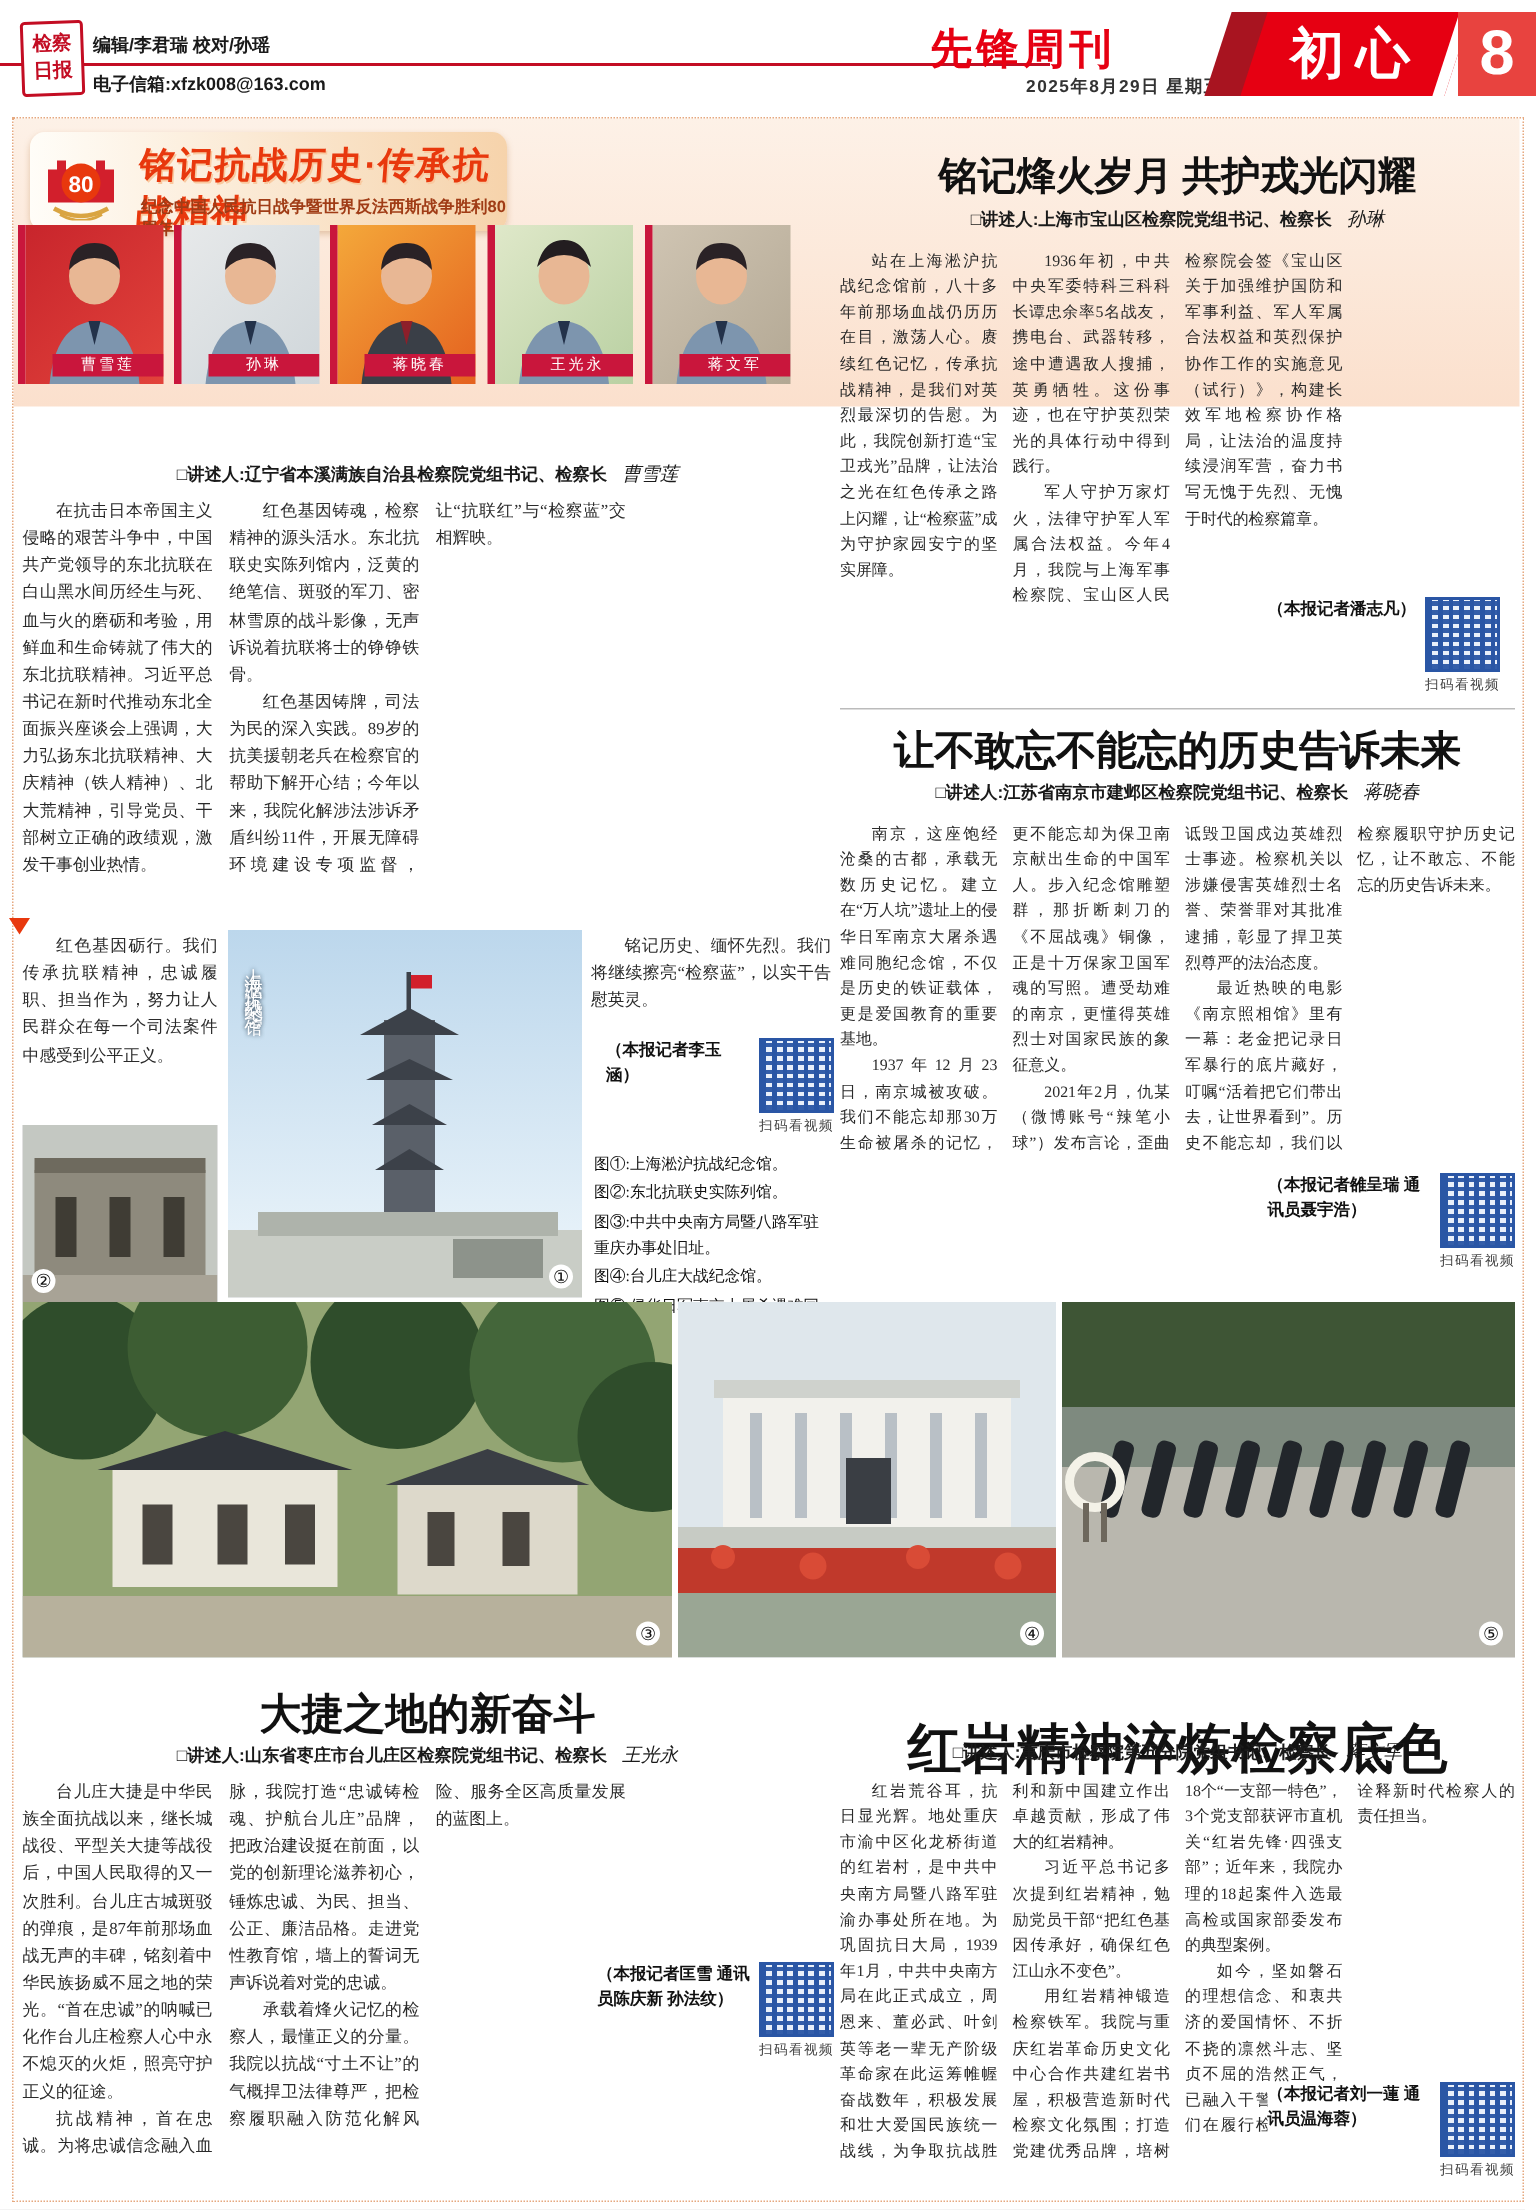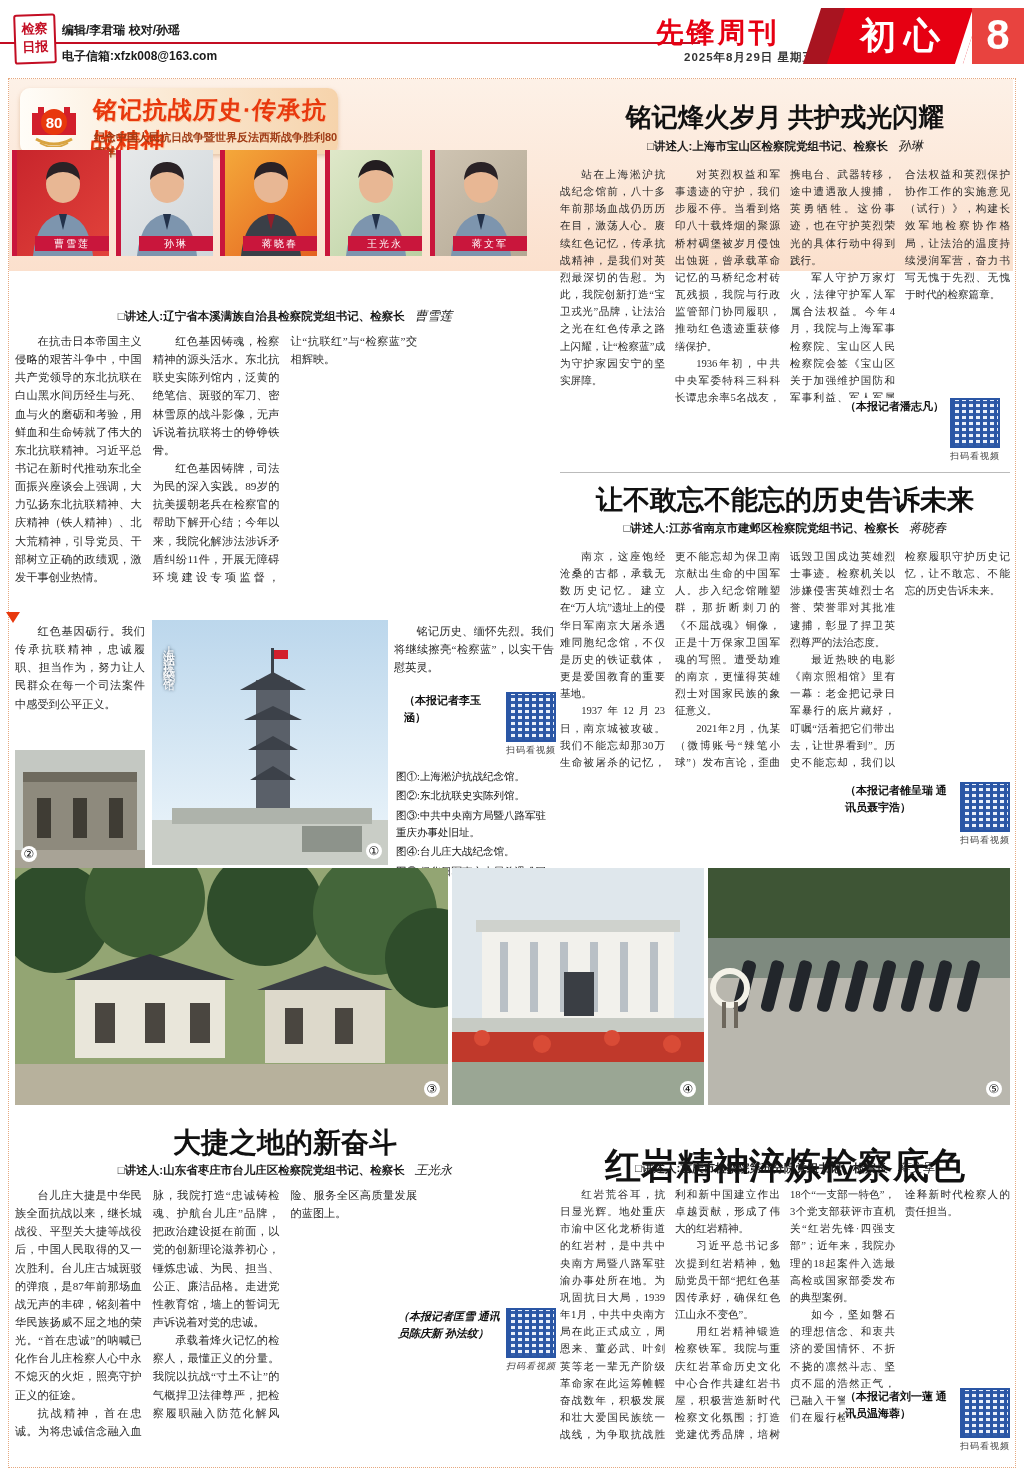--- a/index.html
+++ b/index.html
@@ -6,21 +6,21 @@
   .page{position:relative;width:1024px;height:1473px;background:#ffffff;margin:0 auto;overflow:hidden;
         font-family:"Liberation Serif","DejaVu Serif",serif;color:#222;}
   .abs{position:absolute;}
   
   .masthead-logo{left:14px;top:14px;width:38px;height:42px;border:2px solid #c30d23;border-radius:3px;
      color:#c30d23;font-weight:bold;font-size:13px;line-height:1.35;text-align:center;padding-top:4px;
      transform:rotate(-2deg);font-family:"Liberation Serif",serif;background:#fff;}
   .editor-line{left:62px;top:22px;font-family:"Liberation Sans",sans-serif;font-size:12px;font-weight:bold;color:#1a1a1a;}
   .email-line{left:62px;top:48px;font-family:Liberation Sans, sans-serif;font-size:12px;font-weight:bold;color:#1a1a1a;}
   .head-rule{left:0;top:42px;width:700px;height:2px;background:#c30d23;}
-  .weekly-name{left:620px;top:14px;width:195px;text-align:center;color:#e60012;font-weight:bold;
+  .weekly-name{left:620px;top:14px;width:195px;text-align:left;color:#e60012;font-weight:bold;
      font-size:28px;letter-spacing:3px;font-family:"Liberation Sans",sans-serif;}
   .date-line{left:620px;top:50px;width:195px;text-align:right;font-size:11.5px;font-weight:bold;
      color:#333;font-family:"Liberation Sans",sans-serif;letter-spacing:1px;}
   .flag-back{left:812px;top:8px;width:66px;height:56px;background:#a81420;transform:skewX(-18deg);}
   .flag-main{left:836px;top:8px;width:136px;height:56px;background:#e60012;transform:skewX(-18deg);}
   .flag-main .inner{display:block;transform:skewX(18deg);color:#fff;font-weight:bold;font-size:36px;
      letter-spacing:8px;text-align:center;line-height:56px;font-family:"Liberation Sans",sans-serif;}
   .flag-slash{left:964px;top:6px;width:8px;height:60px;background:#fff;transform:skewX(-18deg);}
   .flag-num{left:972px;top:8px;width:52px;height:56px;background:#e8433f;color:#fff;font-weight:bold;
      font-size:42px;text-align:center;line-height:54px;font-family:"Liberation Sans",sans-serif;}
@@ -211,21 +211,20 @@
       <p class="cap-line">图④:台儿庄大战纪念馆。</p>
       <p class="cap-line">图⑤:侵华日军南京大屠杀遇难同胞纪念馆。</p>
     </div>
 
   <div class="abs art-title" style="left:560px;top:100px;width:450px;font-size:26px;">铭记烽火岁月 共护戎光闪耀</div>
   <div class="abs byline" style="left:560px;top:138px;width:450px;">
     <span>□讲述人:上海市宝山区检察院党组书记、检察长</span><span class="speaker">孙琳</span>
   </div>
   <div class="abs cols" style="left:560px;top:166px;width:450px;height:254px;column-count:4;column-gap:10px;font-size:10.6px;">
       <p>站在上海淞沪抗战纪念馆前，八十多年前那场血战仍历历在目，激荡人心。赓续红色记忆，传承抗战精神，是我们对英烈最深切的告慰。为此，我院创新打造“宝卫戎光”品牌，让法治之光在红色传承之路上闪耀，让“检察蓝”成为守护家园安宁的坚实屏障。</p>
-      <p>对英烈权益和军事遗迹的守护，我们步履不停。当看到烙印八十载烽烟的聚源桥村碉堡被岁月侵蚀出蚀斑，曾承载革命记忆的马桥纪念村砖瓦残损，我院与行政监管部门协同履职，推动红色遗迹重获修缮保护。</p>
       <p>1936年初，中共中央军委特科三科科长谭忠余率5名战友，携电台、武器转移，途中遭遇敌人搜捕，英勇牺牲。这份事迹，也在守护英烈荣光的具体行动中得到践行。</p>
       <p>军人守护万家灯火，法律守护军人军属合法权益。今年4月，我院与上海军事检察院、宝山区人民检察院会签《宝山区关于加强维护国防和军事利益、军人军属合法权益和英烈保护协作工作的实施意见（试行）》，构建长效军地检察协作格局，让法治的温度持续浸润军营，奋力书写无愧于先烈、无愧于时代的检察篇章。</p>
     </div>
   <div class="abs foot" style="left:845px;top:398px;width:165px;">
     <span class="credit">（本报记者潘志凡）</span>
     <span class="qrwrap">
       <span class="qr" style="display:block;"></span>
       <span class="scan-label" style="display:block;">扫码看视频</span>
     </span>
   </div>
@@ -320,21 +319,21 @@
 
   <div class="abs art-title" style="left:15px;top:1124px;width:540px;font-size:28px;">大捷之地的新奋斗</div>
   <div class="abs byline" style="left:15px;top:1162px;width:540px;">
     <span>□讲述人:山东省枣庄市台儿庄区检察院党组书记、检察长</span><span class="speaker">王光永</span>
   </div>
   <div class="abs cols" style="left:15px;top:1186px;width:540px;height:272px;column-count:4;">
       <p>台儿庄大捷是中华民族全面抗战以来，继长城战役、平型关大捷等战役后，中国人民取得的又一次胜利。台儿庄古城斑驳的弹痕，是87年前那场血战无声的丰碑，铭刻着中华民族扬威不屈之地的荣光。“首在忠诚”的呐喊已化作台儿庄检察人心中永不熄灭的火炬，照亮守护正义的征途。</p>
       <p>抗战精神，首在忠诚。为将忠诚信念融入血脉，我院打造“忠诚铸检魂、护航台儿庄”品牌，把政治建设挺在前面，以党的创新理论滋养初心，锤炼忠诚、为民、担当、公正、廉洁品格。走进党性教育馆，墙上的誓词无声诉说着对党的忠诚。</p>
       <p>承载着烽火记忆的检察人，最懂正义的分量。我院以抗战“寸土不让”的气概捍卫法律尊严，把检察履职融入防范化解风险、服务全区高质量发展的蓝图上。</p>
     </div>
-  <div class="abs foot" style="left:398px;top:1308px;width:158px;font-style:italic;">
+  <div class="abs foot" style="left:398px;top:1308px;width:158px;">
     <span class="credit">（本报记者匡雪 通讯员陈庆新 孙法纹）</span>
     <span class="qrwrap">
       <span class="qr" style="display:block;"></span>
       <span class="scan-label" style="display:block;">扫码看视频</span>
     </span>
   </div>
 
   <div class="abs art-title" style="left:560px;top:1142px;width:450px;font-size:36px;">红岩精神淬炼检察底色</div>
   <div class="abs byline" style="left:560px;top:1160px;width:450px;">
     <span>□讲述人:重庆市检察院第五分院党组书记、检察长</span><span class="speaker">蒋文军</span>

